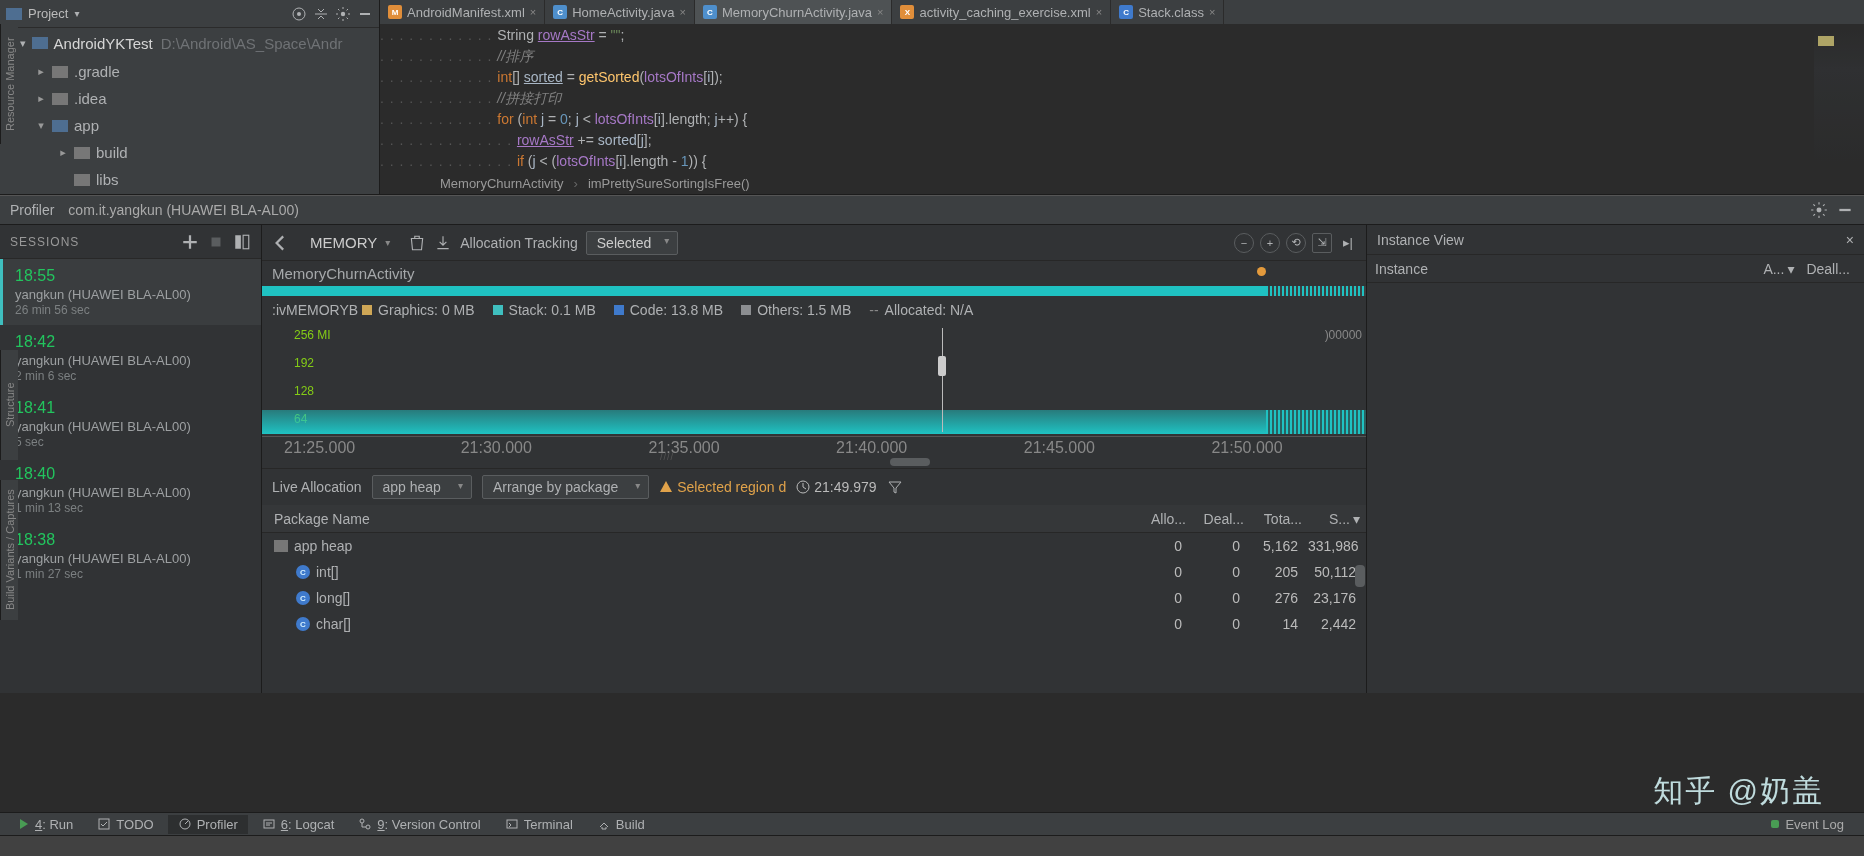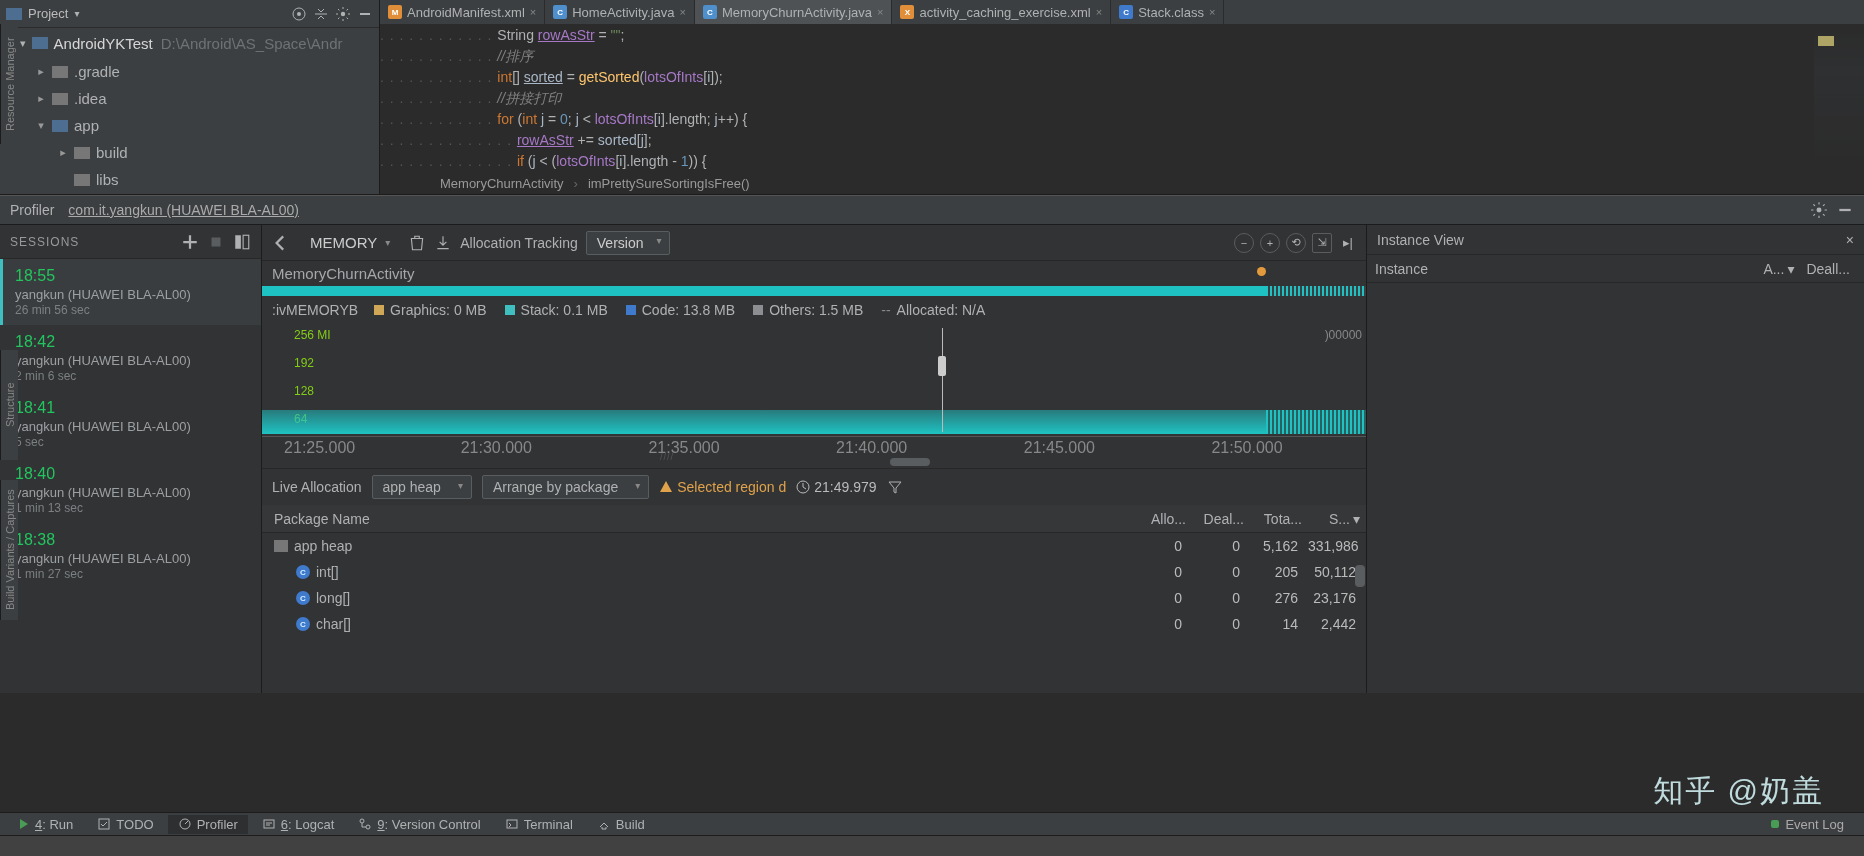--- a/index.html
+++ b/index.html
@@ -53,21 +53,21 @@
 .code .dots { color: #555; letter-spacing: 1px; }
 .code .under { text-decoration: underline; }
 .ed-minimap { position: absolute; right: 0; top: 24px; width: 50px; height: 150px; background: linear-gradient(#2b2b2b,#313335 30%, #2b2b2b); opacity: .7; }
 .ed-minimap::before { content:""; position:absolute; left:4px; top:12px; width:16px; height:10px; background:#e6d87f; }
 .breadcrumb-bottom { position: absolute; bottom: 0; left: 60px; right: 50px; height: 22px; display: flex; align-items: center; gap: 10px; color: #999; }
 .breadcrumb-bottom .sep { color: #666; }
 
 
 .profiler-strip { height: 30px; background: #3c3f41; display: flex; align-items: center; padding: 0 10px; border-bottom: 1px solid #1c1c1c; border-top: 1px solid #555; }
 .profiler-strip .lbl { font-size: 14px; margin-right: 14px; }
-.profiler-strip .dev { font-size: 14px; color: #aaa; text-decoration: underline; }
+.profiler-strip .dev { font-size: 14px; color: #aaa; }
 .profiler-strip .spacer { flex: 1; }
 .profiler-strip .gear { width: 18px; height: 18px; cursor: pointer; fill: #afb1b3; }
 
 
 .profiler-main { display: flex; height: 468px; }
 
 
 .sessions { width: 262px; background: #313335; border-right: 1px solid #1c1c1c; display: flex; flex-direction: column; }
 .sessions-header { height: 34px; display: flex; align-items: center; padding: 0 10px; border-bottom: 1px solid #282828; }
 .sessions-header .title { font-size: 12px; letter-spacing: 1px; color: #999; text-align: center; }
@@ -92,21 +92,21 @@
 .prof-toolbar .sampled::after { content: "▾"; position: absolute; right: 8px; top: 3px; font-size: 10px; color: #888; }
 .prof-toolbar .far { flex: 1; }
 .prof-toolbar .zoom-icons { display: flex; gap: 6px; }
 .prof-toolbar .zc { width: 20px; height: 20px; border: 1px solid #5a5d5f; border-radius: 50%; cursor: pointer; display: flex; align-items: center; justify-content: center; font-size: 11px; }
 
 .prof-meta { padding: 4px 10px 0 10px; position: relative; }
 .prof-meta .act-name { font-size: 15px; color: #a5a8aa; overflow: hidden; }
 .prof-meta .orange-dot { width: 9px; height: 9px; border-radius: 50%; background: #e39a3c; position: absolute; right: 100px; top: 6px; }
 .teal-bar { height: 10px; background: #1fc2c2; margin: 4px 0 0 0; position: relative; }
 .teal-bar .stripes { position: absolute; right: 0; top: 0; bottom: 0; width: 100px; background: repeating-linear-gradient(90deg,#1fc2c2,#1fc2c2 2px,#3c3f41 2px,#3c3f41 4px); }
-.prof-legend { display: flex; gap: 16px; padding: 6px 10px; font-size: 14px; align-items: center; flex-wrap: nowrap; overflow: hidden; }
+.prof-legend { display: flex; gap: 4px; padding: 6px 10px; font-size: 14px; align-items: center; flex-wrap: nowrap; overflow: hidden; }
 .prof-legend .trunc-left { color: #afb1b3; }
 .leg-item { display: flex; align-items: center; gap: 6px; }
 .leg-sw { width: 10px; height: 10px; }
 .leg-dd { color: #888; }
 .prof-chart { position: relative; height: 128px; margin: 4px 0 0 0; }
 .prof-chart .yaxis { position: absolute; left: 4px; top: 0; bottom: 24px; width: 44px; color: #84cc16; font-size: 12px; margin-left: 28px; }
 .prof-chart .yaxis div { position: absolute; left: 0; }
 .prof-chart .plot { position: absolute; left: 0; right: 0; bottom: 22px; height: 24px; background: linear-gradient(to top,#1fc2c2,#1fc2c280); }
 .prof-chart .plot .stripes { position: absolute; right: 0; bottom: 0; top: 0; width: 100px; background: repeating-linear-gradient(90deg,#1fc2c2,#1fc2c2 2px,#2b6060 2px,#2b6060 4px); }
 .prof-chart .cursor { position: absolute; top: 0; bottom: 24px; width: 1px; background: #bbb; left: 680px; }
@@ -355,21 +355,21 @@
         <span>MEMORY</span>
         <span class="caret">▾</span>
       </div>
       <svg class="icon" viewBox="0 0 16 16">
           <path d="M3 4h10l-1 10H4zM6 2h4v2H6z" stroke="currentColor" fill="none"></path>
         </svg>
       <svg class="icon" viewBox="0 0 16 16">
           <path d="M8 2v8M5 7l3 3 3-3M3 13h10" stroke="currentColor" fill="none"></path>
         </svg>
       <span class="alloc-label">Allocation Tracking</span>
-      <div class="sampled">Version</div>
+      <div class="sampled">Selected</div>
       <span class="far"></span>
       <div class="zoom-icons">
         <div class="zc">−</div>
         <div class="zc">+</div>
         <div class="zc">⟲</div>
         <div class="zc" style="border-radius:2px">⇲</div>
         <div class="zc" style="border-radius:2px;border:none;font-size:13px">▸|</div>
       </div>
     </div>
 

